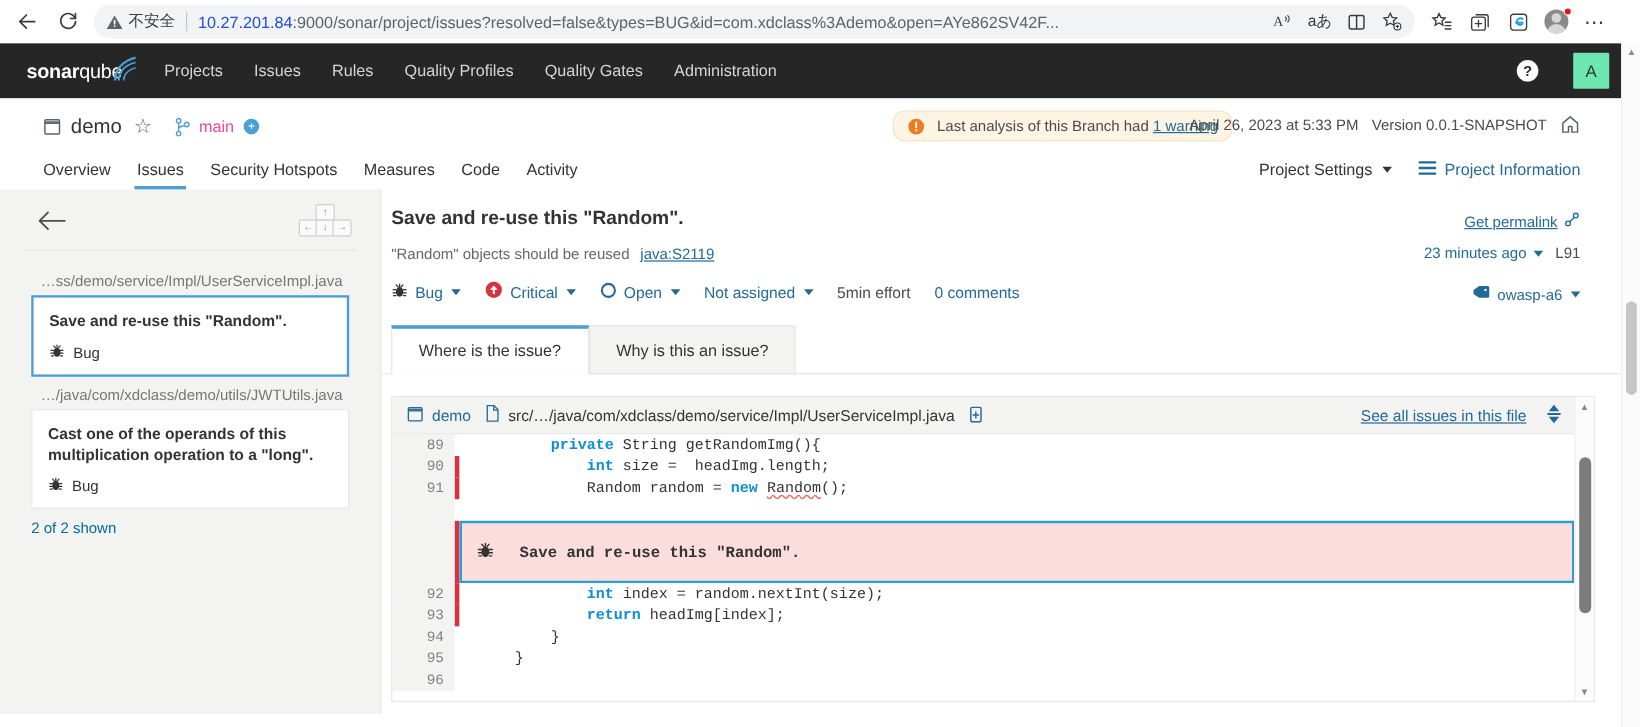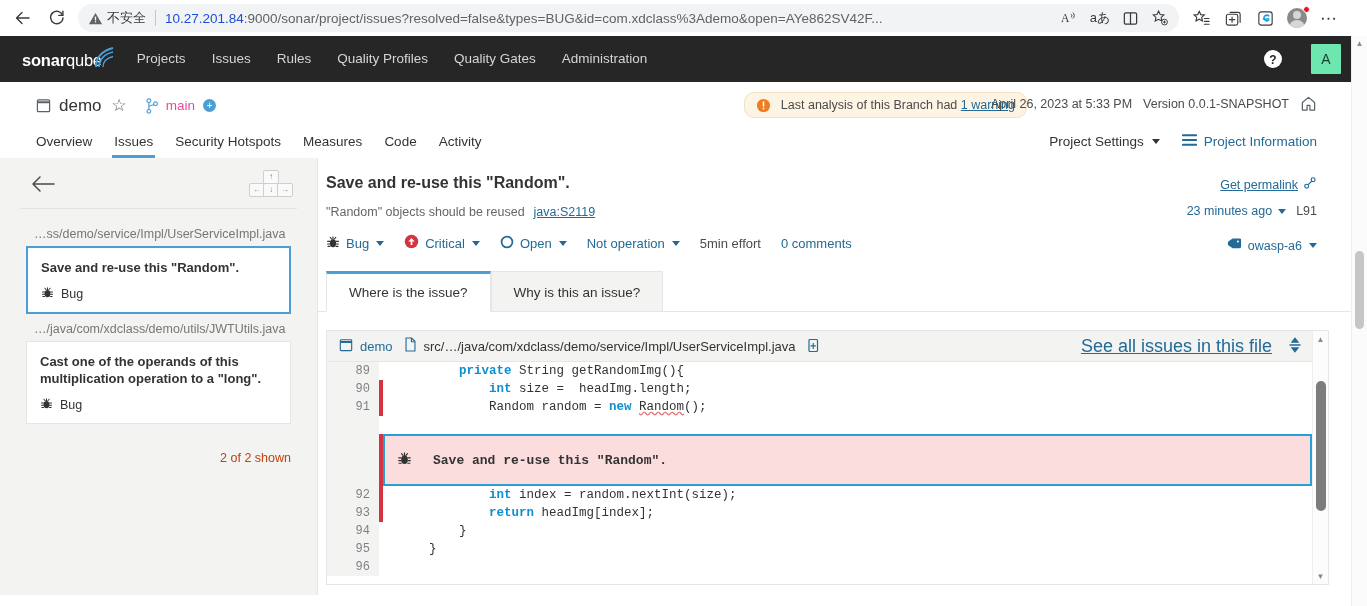--- a/index.html
+++ b/index.html
@@ -251,22 +251,22 @@
   }
   .issue-card .msg {
     font-size:13px; font-weight:bold; color:#333;
     line-height:1.35; margin-bottom:9px;
   }
   .issue-card .type {
     display:flex; align-items:center; gap:7px;
     font-size:12.5px; color:#333;
   }
   .sb-count {
-    text-align:right; font-size:12.5px; color:#c2410c;
-    margin-top:27px;
+    text-align:left; font-size:12.5px; color:#0369a1;
+    margin-top:9px;
   }
 
   
   .main {
     flex:1 1 auto; background:#fff;
     padding:16px 0 0 0; position:relative;
     overflow:hidden;
   }
   .issue-head { padding:0 34px 0 8px; position:relative; }
   .issue-title {
@@ -353,21 +353,21 @@
   }
   .code-header .ch-item {
     display:flex; align-items:center; gap:7px;
     font-size:13px; color:#236a97; margin-right:11px;
     white-space:nowrap;
   }
   .code-header .ch-right {
     margin-left:auto; display:flex; align-items:center; gap:16px;
   }
   .code-header .ch-right a {
-    font-size:18px; color:#236a97; text-decoration:underline;
+    font-size:13px; color:#236a97; text-decoration:underline;
   }
   .code-lines { font-family:"Liberation Mono", monospace; }
   .cl {
     display:flex; align-items:stretch;
     height:18px; font-size:12.5px;
   }
   .cl .gut {
     width:52px; flex:0 0 52px;
     background:#f3f3f1;
     color:#7d8285; text-align:right;
@@ -711,21 +711,21 @@
           <span class="meta-item">
             <span>
               <svg width="14" height="14" viewBox="0 0 16 16">
                     <circle cx="8" cy="8" r="6.2" fill="none" stroke="#236a97" stroke-width="2"></circle>
                   </svg>
             </span>
             <span>Open</span>
                 <i class="caret"></i>
           </span>
           <span class="meta-item">
-            <span>Not operation</span>
+            <span>Not assigned</span>
                 <i class="caret"></i>
           </span>
           <span class="meta-item plain">5min effort</span>
           <span class="meta-item">0 comments</span>
         </div>
 
         <div class="permalink">
           <span>Get permalink</span>
           <span>
             <svg width="14" height="14" viewBox="0 0 16 16">

